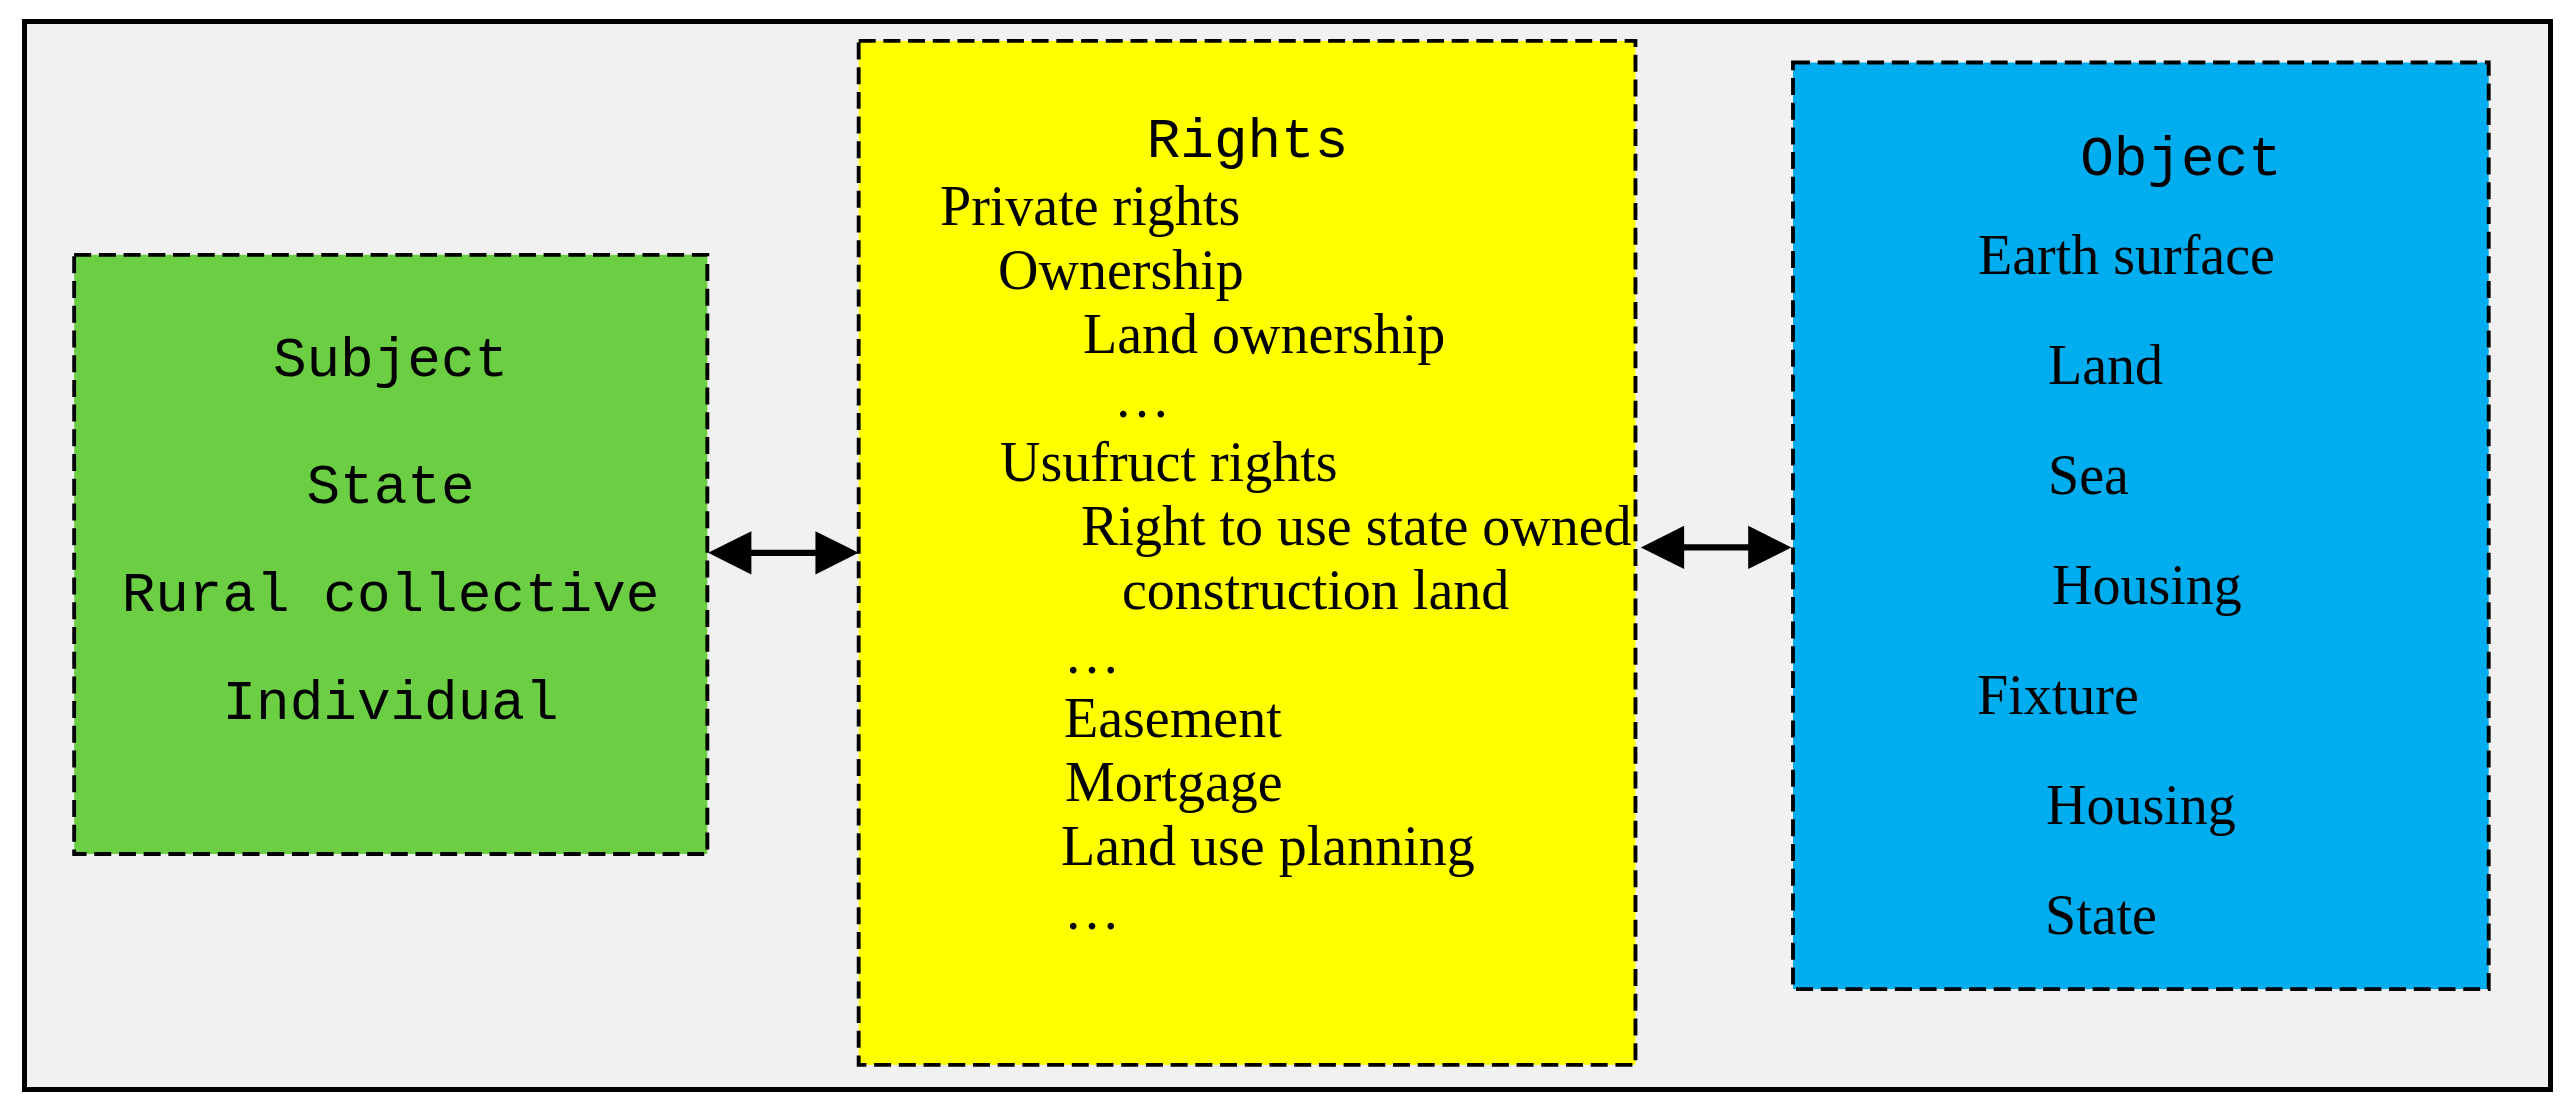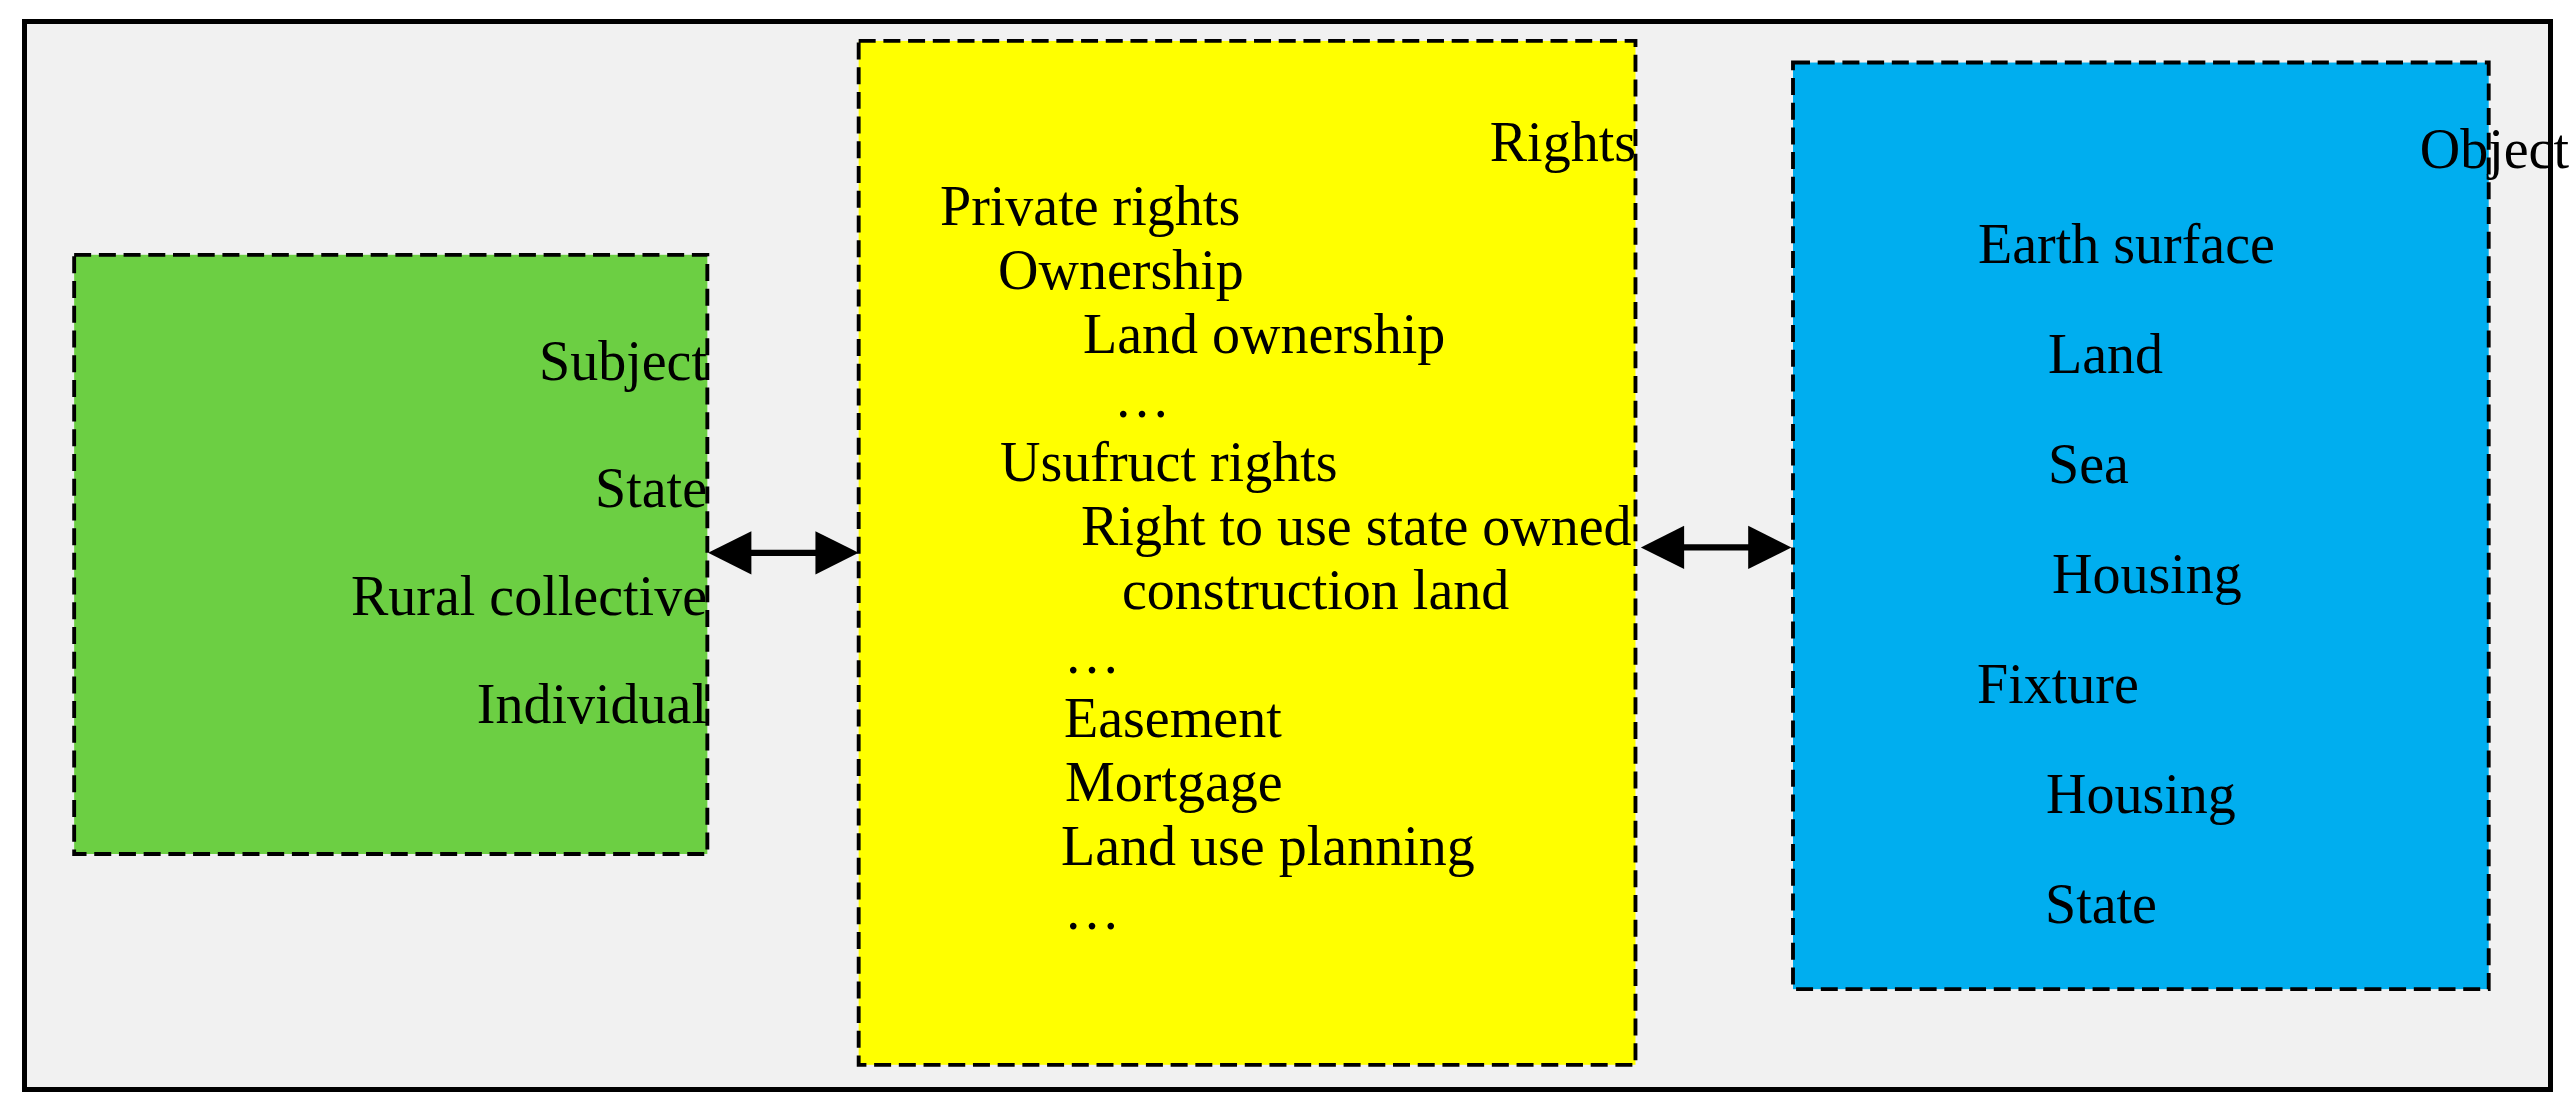--- a/index.html
+++ b/index.html
@@ -19,25 +19,25 @@
     border:5.4px solid var(--frame_border, #000000);
     background: var(--frame_bg, #f1f1f1);
   }
   svg.layer { position:absolute; left:0; top:0; display:block; }
   .boxtext {
     position:absolute;
     font-size:56px;
     line-height:64px;
   }
   .boxtext .line { padding-left: var(--i, 0px); white-space:nowrap; }
-  .boxtext .line.center { text-align:right; padding-left:0; }
+  .boxtext .line.center { text-align:center; padding-left:0;font-family:Liberation Mono, monospace; }
   .subject-text { left:74px;  top:255px; width:633px;  height:599px;  padding-top:52px; line-height:108px; }
   .subject-text .title { margin-bottom:18.5px; }
   .rights-text  { left:859px; top:41px;  width:777px; height:1024px; padding-top:69px; line-height:64px; }
-  .object-text  { left:1793px; top:63px;  width:776px;  height:927px; padding-top:31px; line-height:110px; }
+  .object-text  { left:1793px; top:74px;  width:776px;  height:927px; padding-top:31px; line-height:110px; }
   .object-text .title { margin-bottom:-15.4px; }
 </style>
 </head>
 <body>
 
 <div class="canvas">
 
   <div class="frame"></div>
 
   <svg class="layer" width="2576" height="1115" viewBox="0 0 3336 1444">

